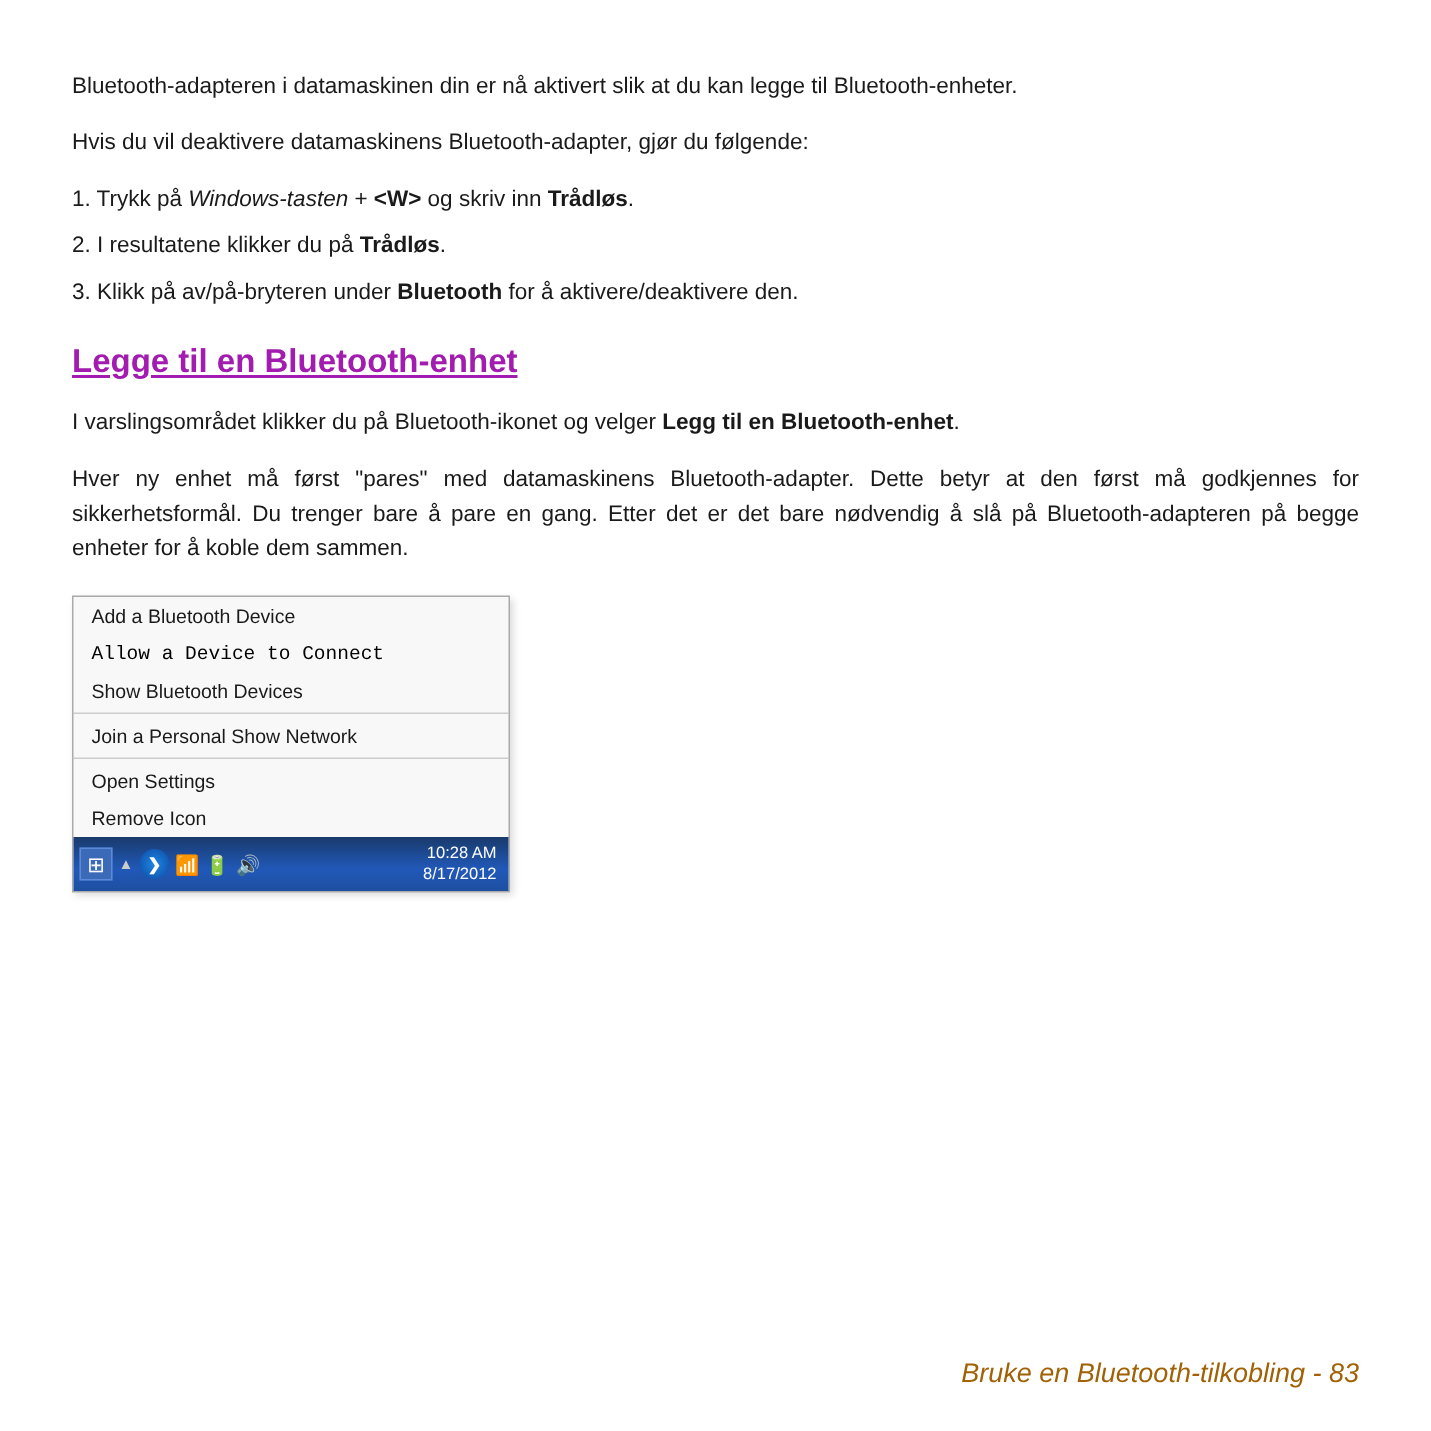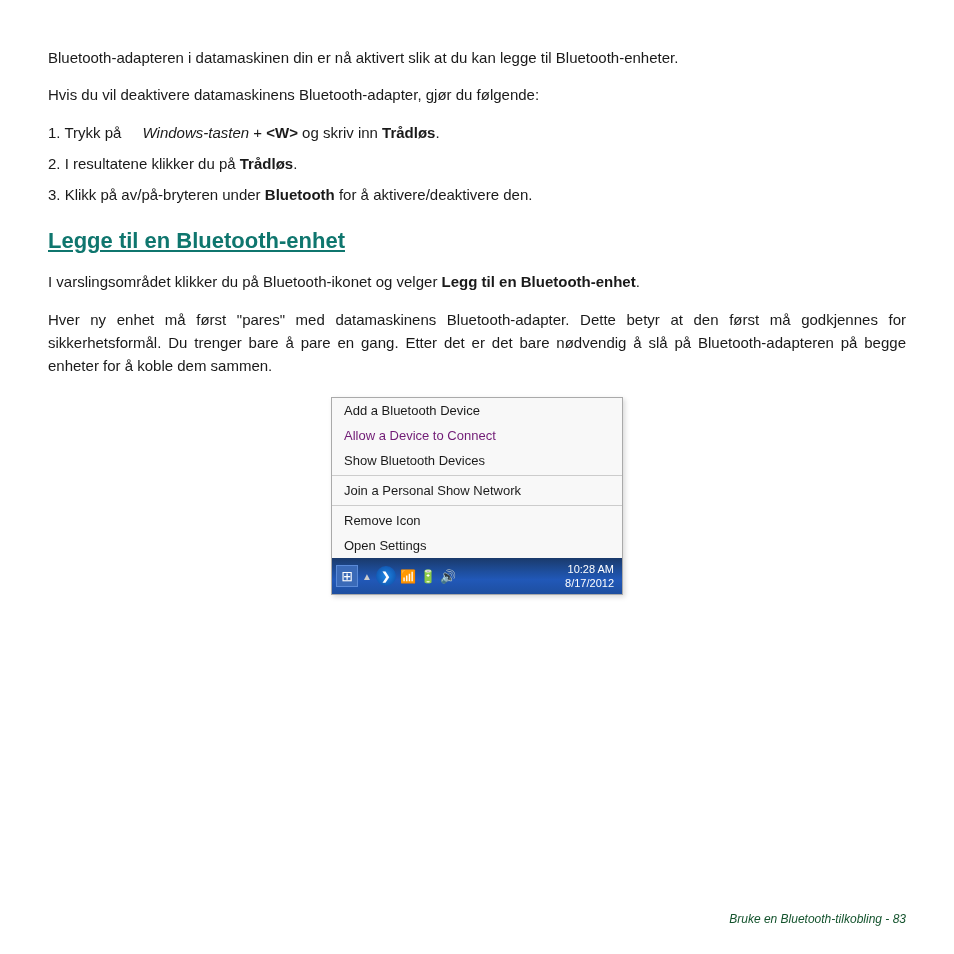--- a/index.html
+++ b/index.html
@@ -33,35 +33,33 @@
       margin-bottom: 8px;
       line-height: 1.55;
     }
 
     .section-heading {
       font-size: 22px;
       font-weight: bold;
       text-decoration: underline;
       margin-top: 22px;
       margin-bottom: 16px;
-      color: #0f766e;
+      color: #a21caf;
     }
 
     .italic {
       font-style: italic;
-      margin-left: 17px;
     }
 
     .bold {
       font-weight: bold;
     }
 
     .context-menu-container {
       display: flex;
-      justify-content: center;
       margin-top: 20px;
       margin-bottom: 16px;
     }
 
     .context-menu {
       border: 1px solid #aaa;
       background: #f8f8f8;
       width: 292px;
       font-size: 13px;
       box-shadow: 2px 2px 5px rgba(0,0,0,0.15);
@@ -69,21 +67,22 @@
 
     .menu-item {
       padding: 5px 12px;
       color: #1a1a1a;
       border-bottom: none;
       cursor: default;
       white-space: nowrap;
     }
 
     .menu-item.disabled {
-      color: #701a75;
+      color: #000000;
+      font-family: Liberation Mono, monospace;
     }
 
     .menu-item.bold-item {
       font-weight: normal;
     }
 
     .menu-separator {
       border-top: 1px solid #ccc;
       margin: 2px 0;
     }
@@ -143,22 +142,22 @@
       text-align: right;
       line-height: 1.3;
       font-size: 11px;
       padding-right: 4px;
     }
 
     .page-footer {
       position: absolute;
       bottom: 28px;
       right: 48px;
-      font-size: 12px;
-      color: #14532d;
+      font-size: 18px;
+      color: #a16207;
       font-style: italic;
     }
   </style>
 </head>
 <body>
 
 <div class="page">
 
   <p class="paragraph">
     <span>Bluetooth-adapteren i datamaskinen din er nå aktivert slik at du kan legge til Bluetooth-enheter.</span>
@@ -198,22 +197,22 @@
       <div class="menu-item">Add a Bluetooth Device</div>
       <div class="menu-item disabled">Allow a Device to Connect</div>
       <div class="menu-item bold-item">Show Bluetooth Devices</div>
 
       <div class="menu-separator"></div>
 
       <div class="menu-item">Join a Personal Show Network</div>
 
       <div class="menu-separator"></div>
 
+      <div class="menu-item">Open Settings</div>
       <div class="menu-item">Remove Icon</div>
-      <div class="menu-item">Open Settings</div>
 
       <div class="taskbar">
         <div class="taskbar-left">
           <div class="taskbar-grid-icon">⊞</div>
           <span class="taskbar-arrow">▲</span>
           <div class="taskbar-bt-icon">❯</div>
           <span class="taskbar-signal">📶</span>
           <span style="font-size:13px;">🔋</span>
           <span style="font-size:13px;">🔊</span>
         </div>

